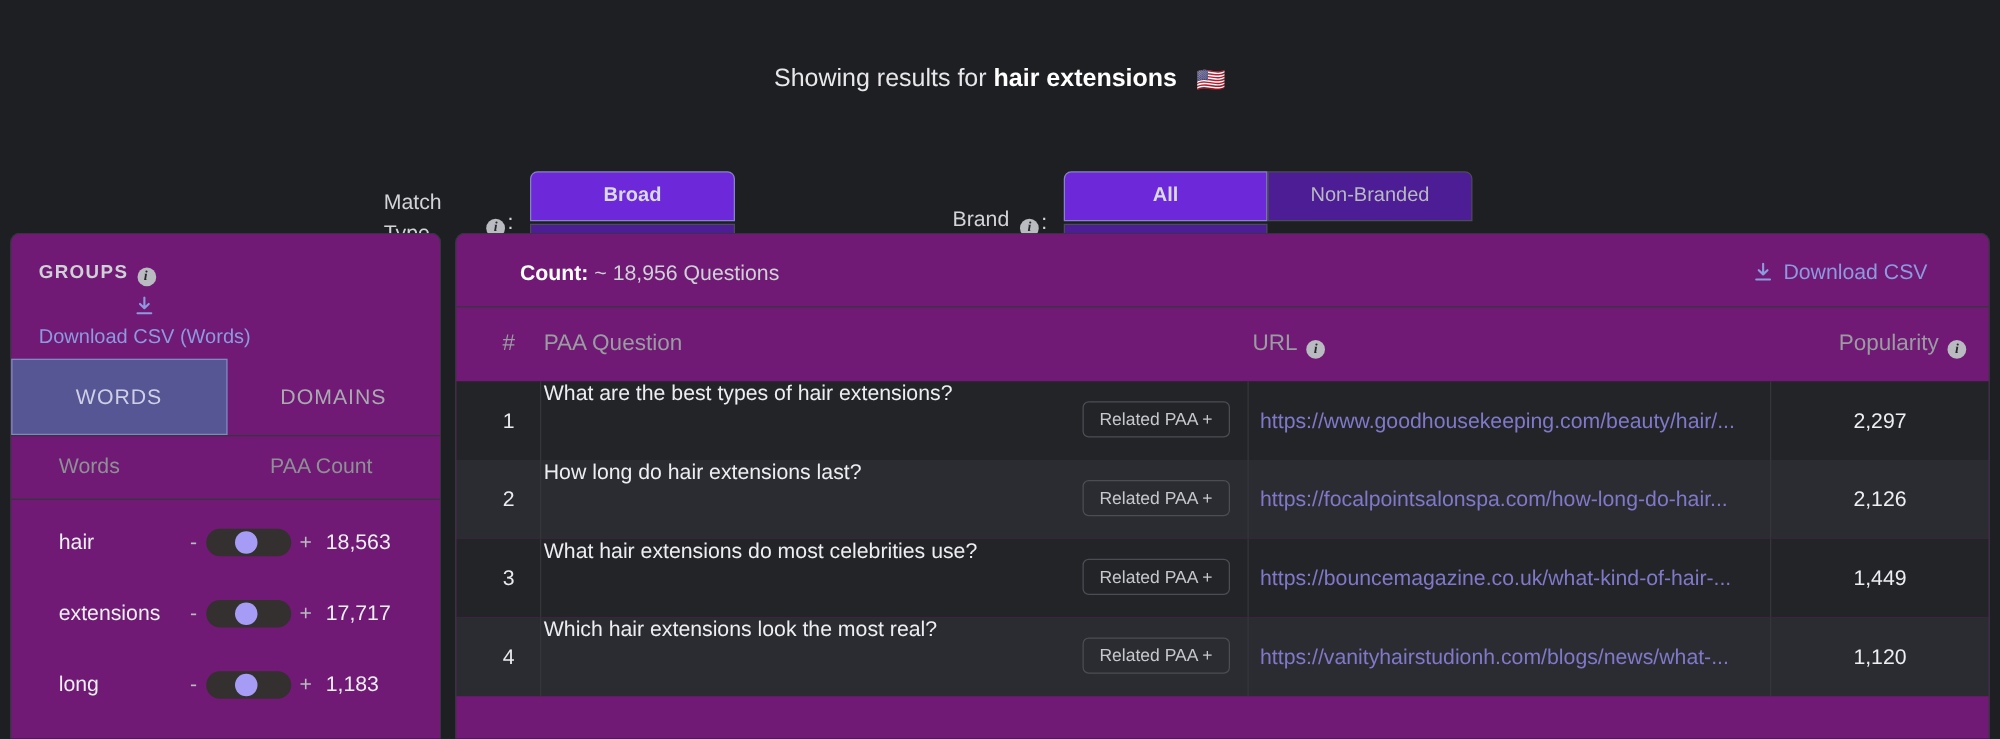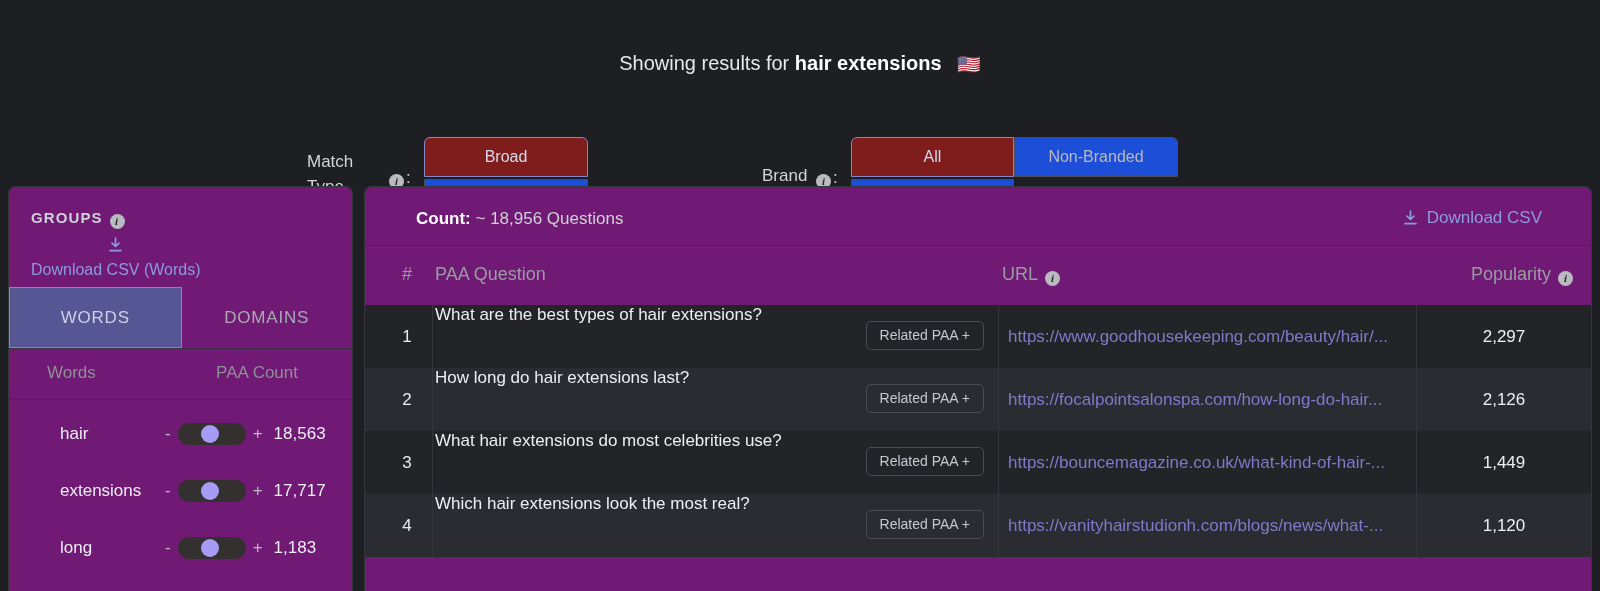--- a/index.html
+++ b/index.html
@@ -38,31 +38,32 @@
   .match-label {
     position: absolute; left: 307px; top: 89px;
     width: 70px; font-size: 17px; color: #d2d4d8; line-height: 25px;
   }
   .match-info { position: absolute; left: 389px; top: 108px; }
   .match-info .colon { color: #d2d4d8; font-size: 17px; margin-left: 2px; }
 
   .btn {
     position: absolute;
     border: 1px solid #4b4d55;
-    background: #1d4ed8;
+    background: #4c1d95;
     color: #b8babf;
     font-size: 16px;
     text-align: center;
     cursor: pointer;
     font-family: "Liberation Sans", sans-serif;
   }
   .btn.sel {
-    background: #7f1d1d;
+    background: #6d28d9;
     border-color: #8585c4;
     color: #d8d9ec;
+    font-weight: bold;
   }
 
   #btn-broad  { left: 424px; top: 77px;  width: 164px; height: 40px;
                 border-radius: 6px 6px 0 0; line-height: 38px; }
   #btn-phrase { left: 424px; top: 119px; width: 164px; height: 40px;
                 border-radius: 0 0 6px 6px; line-height: 38px; }
 
   .brand-label { position: absolute; left: 762px; top: 106px;
                  font-size: 17px; color: #d2d4d8; }
   .brand-info  { position: absolute; left: 816px; top: 108px; }
@@ -132,21 +133,21 @@
   .words-head {
     position: absolute; left: 0; top: 163px; width: 343px; height: 50px;
     border-bottom: 1px solid #34363b;
   }
   .words-head .wh-words { position: absolute; left: 38px; top: 13px;
       font-size: 17px; color: #8e9096; }
   .words-head .wh-count { position: absolute; right: 54px; top: 13px;
       font-size: 17px; color: #8e9096; }
 
   .word-row {
-    position: absolute; left: 13px; width: 343px; height: 56px;
+    position: absolute; left: 0; width: 343px; height: 56px;
     display: flex; align-items: center; text-align: center;
   }
   .word-row .w-name { position: absolute; left: 38px; font-size: 17px; color: #eceef1; }
   .wctl { position: absolute; left: 143px; display: flex; align-items: center; gap: 7px; }
   .wctl .sign { font-size: 17px; color: #b9bbc0; cursor: pointer; }
   .slider {
     width: 68px; height: 22px; border-radius: 12px;
     background: #34302f; position: relative; cursor: pointer;
   }
   .slider .thumb {

